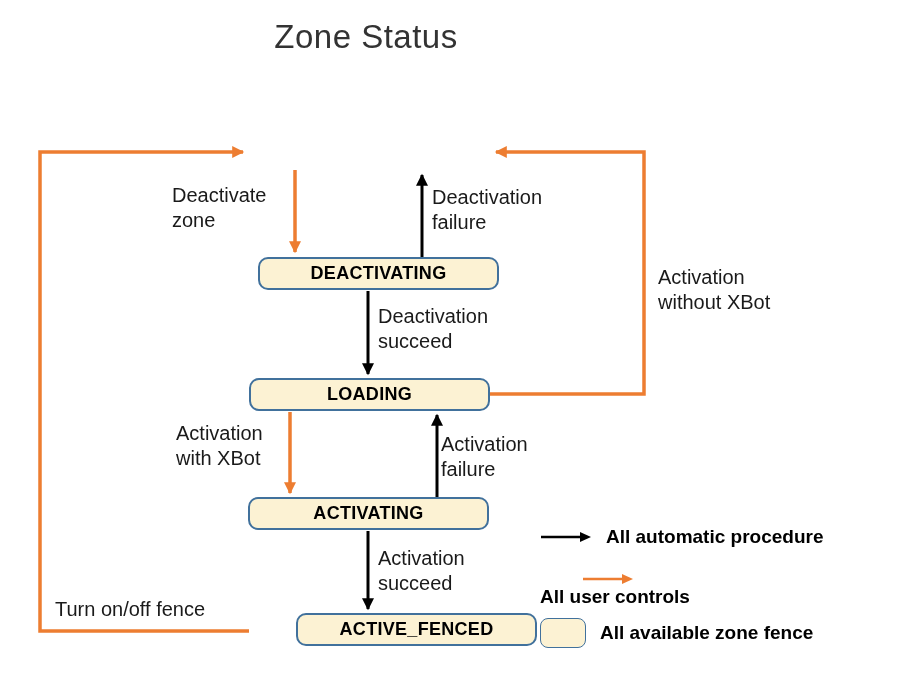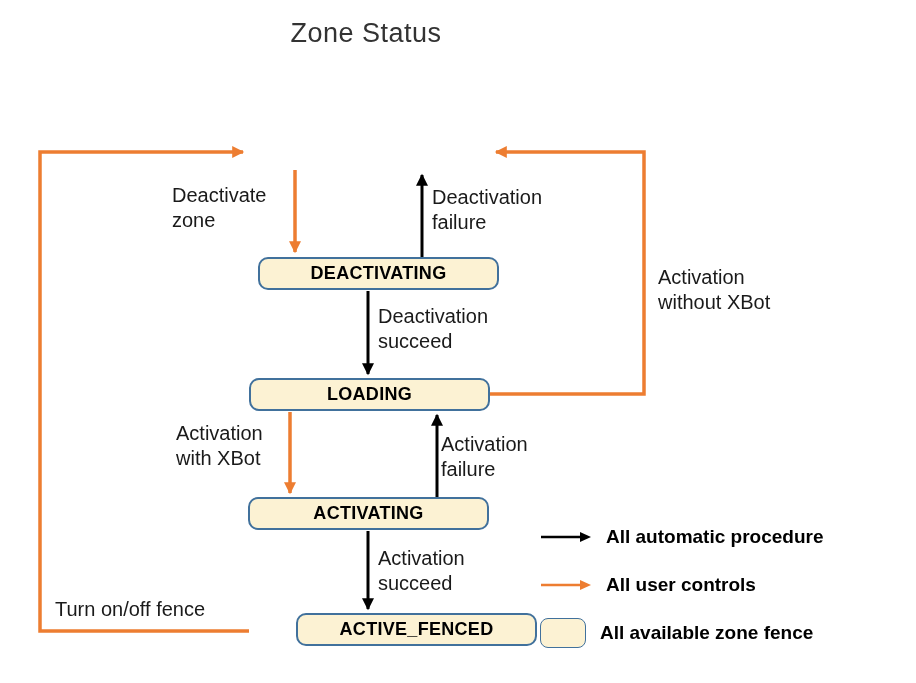--- a/index.html
+++ b/index.html
@@ -9,21 +9,21 @@
     width: 916px;
     height: 683px;
     background: #ffffff;
     font-family: "Liberation Sans", sans-serif;
     overflow: hidden;
   }
   .page-title {
     position: absolute;
     left: 0; top: 18px; width: 732px;
     text-align: center;
-    font-size: 27px;
+    font-size: 33px;
     font-weight: 400;
     color: #333333;
     letter-spacing: 0.5px;
   }
   #arrow-layer {
     position: absolute;
     left: 0; top: 0;
     width: 916px; height: 683px;
   }
   .state {
@@ -132,21 +132,21 @@
   <div class="edge-label" style="left:55px; top:597px;">Turn on/off fence</div>
 
   <div class="legend-row" style="top:524px; height:26px;">
     <svg class="legend-arrow-svg gap-sm" width="52" height="14" viewBox="0 0 52 14">
       <path d="M1,7 L42,7" stroke="#000000" stroke-width="2.5" fill="none"></path>
       <path d="M40,2 L51,7 L40,12 z" fill="#000000"></path>
     </svg>
     <span class="legend-label">All automatic procedure</span>
   </div>
 
-  <div class="legend-row" style="top:572px; height:26px;">
+  <div class="legend-row" style="top:572px; height:26px;flex-direction:column;">
     <svg class="legend-arrow-svg gap-sm" width="52" height="14" viewBox="0 0 52 14">
       <path d="M1,7 L42,7" stroke="#ED7D31" stroke-width="2.5" fill="none"></path>
       <path d="M40,2 L51,7 L40,12 z" fill="#ED7D31"></path>
     </svg>
     <span class="legend-label">All user controls</span>
   </div>
 
   <div class="legend-row" style="top:617px; height:32px;">
     <div class="legend-swatch gap-sm"></div>
     <span class="legend-label">All available zone fence</span>

